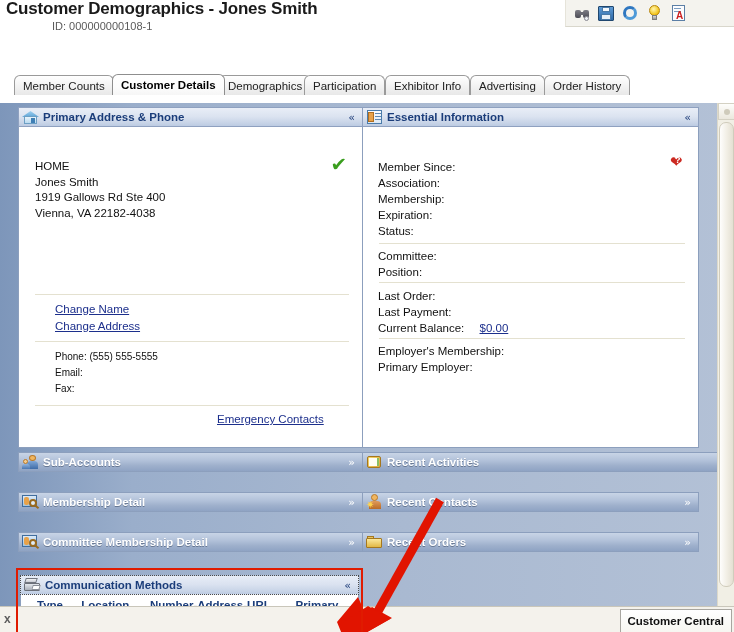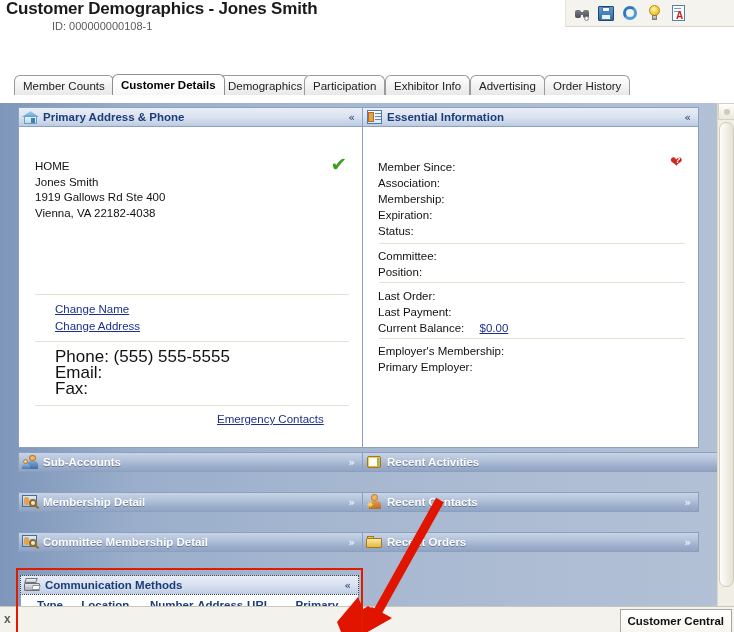--- a/index.html
+++ b/index.html
@@ -119,21 +119,21 @@
   .addr-block div { white-space:nowrap; }
   .green-check {
     position:absolute; right:13px; top:29px; width:18px; height:16px;
     font-size:19px; line-height:16px; color:#3a9e1e; font-weight:bold;
     font-family:"DejaVu Sans", sans-serif;
     transform:scaleX(1.05);
   }
   .hr { position:absolute; left:16px; right:13px; height:1px; background:#e4e1d0; }
   .lnk { color:#1c2f8c; text-decoration:underline; font-size:11.5px; cursor:pointer; white-space:nowrap; }
   #addrLinks1 { position:absolute; left:36px; top:174px; line-height:17px; }
-  #addrPhones { position:absolute; left:36px; top:222px; font-size:17px; color:#111; line-height:16px; }
+  #addrPhones { position:absolute; left:36px; top:222px; font-size:10px; color:#111; line-height:16px; }
   #addrPhones div { white-space:nowrap; }
   #addrLinks2 { position:absolute; left:36px; top:286px; line-height:17px; }
   #addrLinks2b { position:absolute; left:198px; top:286px; }
 
   
   #pnlEssential { left:362px; top:4px; width:337px; }
   #pnlEssential .panel-body { height:321px; }
   .ei-group { position:absolute; left:15px; font-size:11.5px; color:#111; line-height:16px; }
   .ei-group div { white-space:nowrap; }
   .heart {

